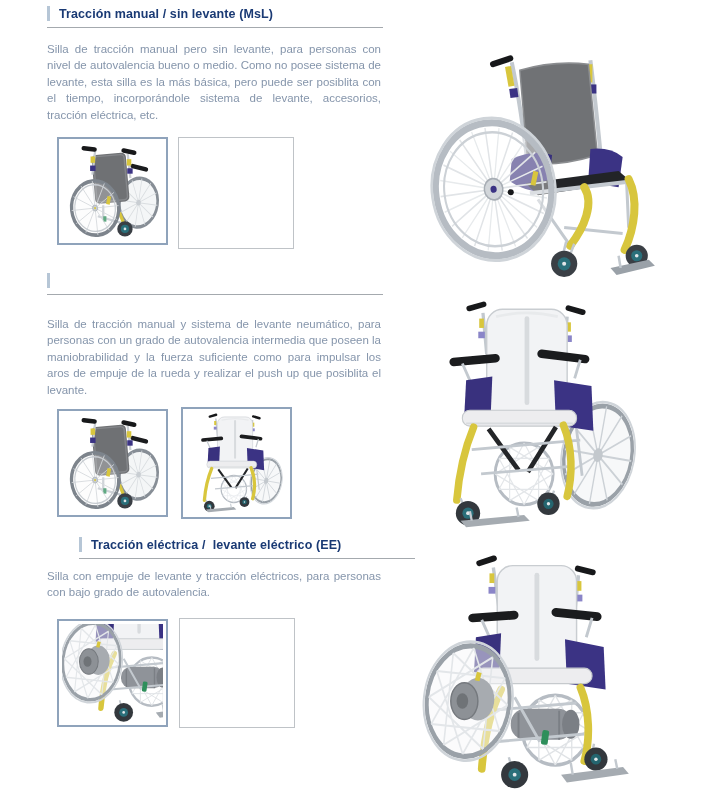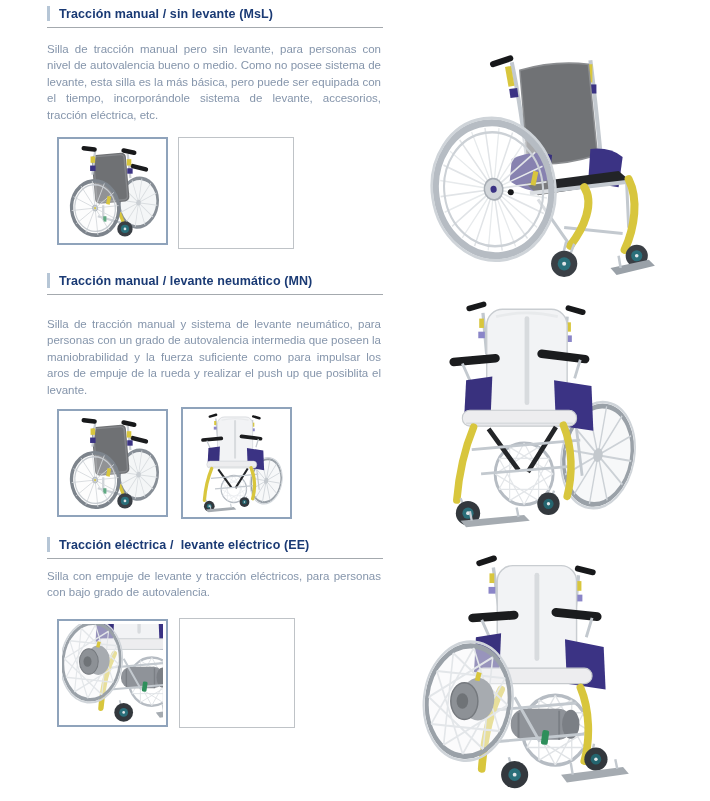--- a/index.html
+++ b/index.html
@@ -26,21 +26,21 @@
     position:absolute;background:#ffffff;box-sizing:border-box;
     border:1px solid #bfc3c7;display:flex;align-items:center;justify-content:center;
   }
   .thumb.filled{border:2px solid #8fa3bb;}
   .thumb svg{width:94%;height:94%;}
   .hero{position:absolute;display:flex;align-items:center;justify-content:center;}
   .hero svg{width:100%;height:100%;}
   
   .s1 .sec-header{top:6px;}   .s1 .sec-desc{top:41px;}
   .s2 .sec-header{top:273px;} .s2 .sec-desc{top:316px;}
-  .s3 .sec-header{top:537px;} .s3 .sec-desc{top:568px;}
+  .s3 .sec-header{top:537px;margin-left:32px;} .s3 .sec-desc{top:568px;}
   .s1 .t1{left:57px;top:137px;width:111px;height:108px;}
   .s1 .t2{left:178px;top:137px;width:116px;height:112px;}
   .s2 .t1{left:57px;top:409px;width:111px;height:108px;}
   .s2 .t2{left:181px;top:407px;width:111px;height:112px;}
   .s3 .t1{left:57px;top:619px;width:111px;height:108px;}
   .s3 .t2{left:179px;top:618px;width:116px;height:110px;}
   .s1 .hero{left:398px;top:30px;width:292px;height:252px;}
   .s2 .hero{left:400px;top:298px;width:252px;height:232px;}
   .s3 .hero{left:398px;top:554px;width:272px;height:240px;}
 </style>
@@ -229,38 +229,37 @@
   </defs>
 </svg>
 
 <div class="page">
 
   <section class="s1">
     <header class="sec-header">
       <span class="hbar"></span>
       <h2 class="sec-title">Tracción manual / sin levante (MsL)</h2>
     </header>
-    <p class="sec-desc">Silla de tracción manual pero sin levante, para personas con nivel de autovalencia bueno o medio. Como no posee sistema de levante, esta silla es la más básica, pero puede ser equipada con el tiempo, incorporándole sistema de levante, accesorios, tracción eléctrica, etc.</p>
+    <p class="sec-desc">Silla de tracción manual pero sin levante, para personas con nivel de autovalencia bueno o medio. Como no posee sistema de levante, esta silla es la más básica, pero puede ser posiblita con el tiempo, incorporándole sistema de levante, accesorios, tracción eléctrica, etc.</p>
     <div class="thumb filled t1">
       <svg viewBox="0 0 100 108">
           <use href="#chair-rear"></use>
         </svg>
     </div>
     <div class="thumb t2"></div>
     <div class="hero">
       <svg viewBox="0 0 260 250">
           <use href="#chair-side"></use>
         </svg>
     </div>
   </section>
 
   <section class="s2">
     <header class="sec-header">
       <span class="hbar"></span>
-      <h2 class="sec-title">Tracción manual / levante neumático (MN)</h2>
     </header>
     <p class="sec-desc">Silla de tracción manual y sistema de levante neumático, para personas con un grado de autovalencia intermedia que poseen la maniobrabilidad y la fuerza suficiente como para impulsar los aros de empuje de la rueda y realizar el push up que posiblita el levante.</p>
     <div class="thumb filled t1">
       <svg viewBox="0 0 100 108">
           <use href="#chair-rear"></use>
         </svg>
     </div>
     <div class="thumb filled t2">
       <svg viewBox="18 0 212 248">
           <use href="#chair-front"></use>

